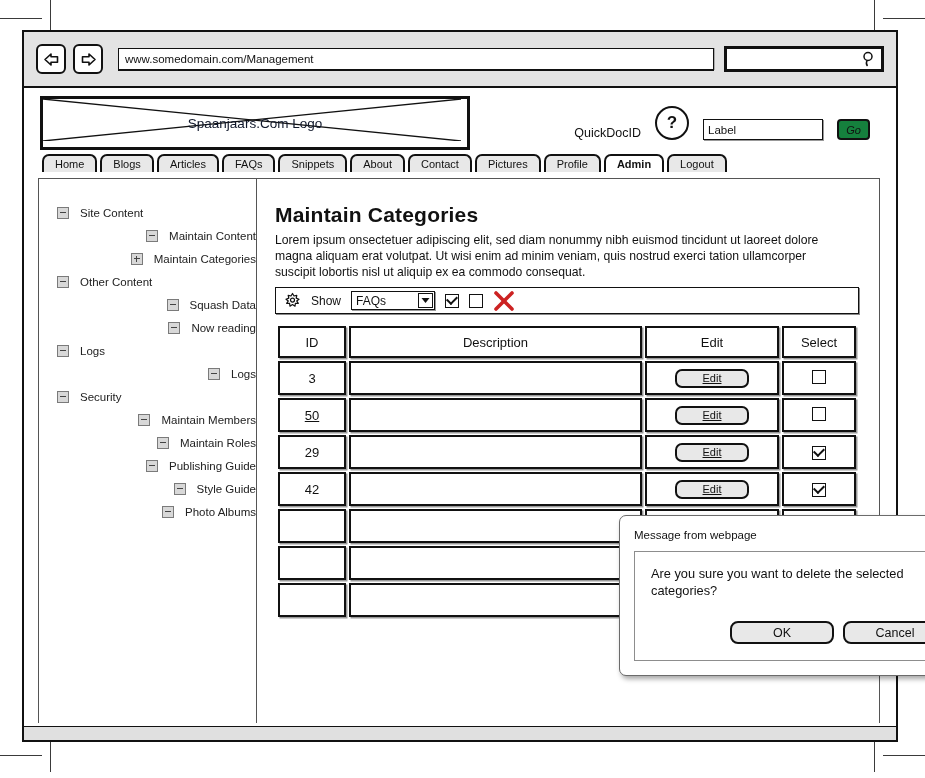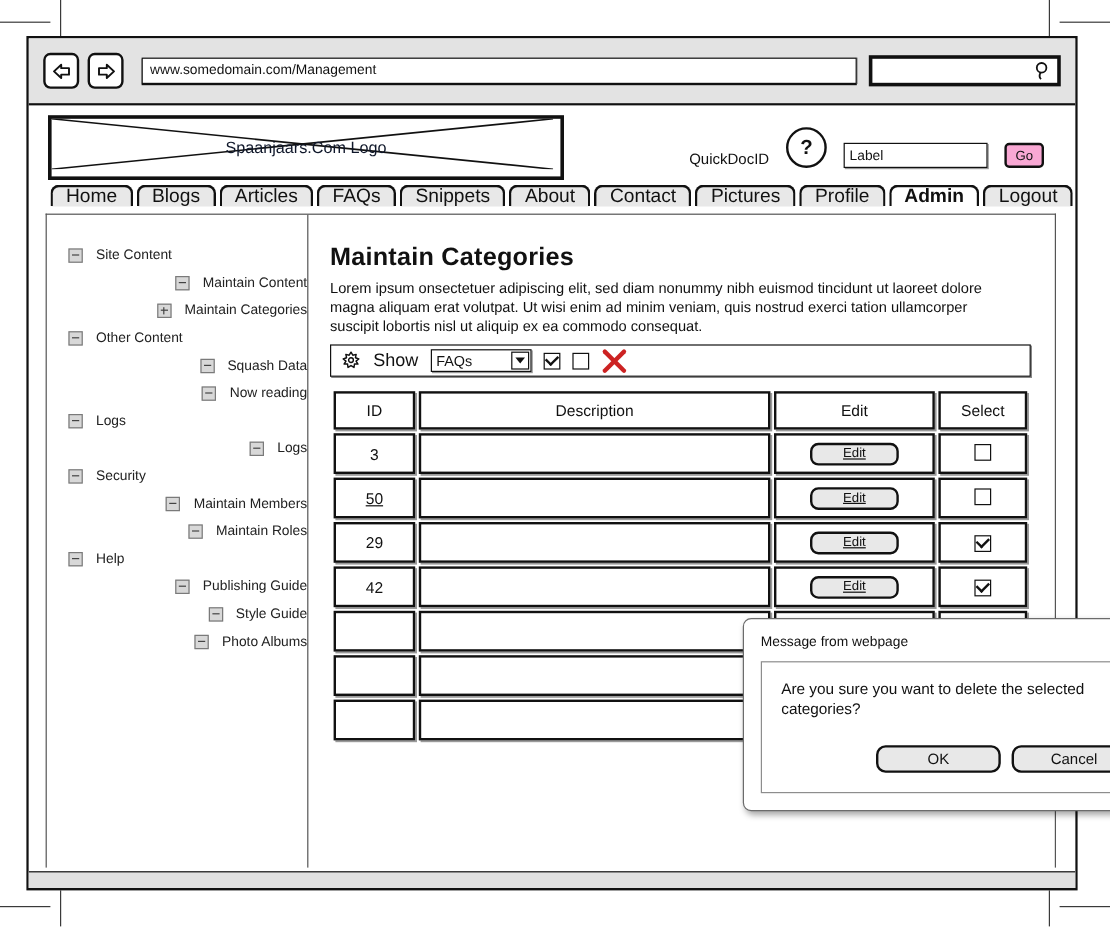--- a/index.html
+++ b/index.html
@@ -135,43 +135,44 @@
     font-size: 11.5px;
     color: #111;
     display: flex; align-items: center;
     padding: 0 4px;
     box-sizing: border-box;
   }
   .go-btn {
     width: 33px; height: 21px;
     border: 2px solid #111;
     border-radius: 4px;
-    background: #f9a8d4;
+    background: #15803d;
     font-size: 11px; color: #111;
     display: flex; align-items: center; justify-content: center;
     box-sizing: border-box;
+    font-style: italic;
   }
 
   
   .tabbar {
     position: relative;
     height: 20px;
     margin: 2px 0 0 18px;
     display: flex;
     align-items: flex-end;
     gap: 3px;
   }
   .tab {
     height: 18px;
     padding: 0 11px;
     border: 2px solid #111;
     border-bottom: none;
     border-radius: 7px 7px 0 0;
     background: #e8e8e8;
-    font-size: 16px;
+    font-size: 11px;
     color: #111;
     display: flex; align-items: center; justify-content: center;
     box-sizing: border-box;
     position: relative;
     white-space: nowrap;
   }
   .tab.active {
     background: #ffffff;
     font-weight: bold;
     z-index: 3;
@@ -262,21 +263,21 @@
     box-shadow: 1px 1px 0 #888;
     display: flex;
     align-items: center;
     padding: 0 8px;
     gap: 10px;
     background: #fff;
     box-sizing: border-box;
     margin-bottom: 9px;
   }
   .gear-icon { width: 17px; height: 17px; flex: 0 0 auto; }
-  .toolbar-label { font-size: 15px; color: #111; }
+  .toolbar-label { font-size: 12px; color: #111; }
   .select-wrap {
     width: 84px; height: 19px;
     border: 1.5px solid #111;
     box-shadow: 1px 1px 0 #999;
     display: flex; align-items: center;
     font-size: 12px; color: #111;
     padding-left: 4px;
     box-sizing: border-box;
     position: relative;
     background: #fff;
@@ -539,24 +540,20 @@
               <span class="tree-label">Security</span>
             </div>
             <div class="tree-item child">
               <span class="tree-toggle"></span>
               <span class="tree-label">Maintain Members</span>
             </div>
             <div class="tree-item child">
               <span class="tree-toggle"></span>
               <span class="tree-label">Maintain Roles</span>
             </div>
-            <div class="tree-item">
-              <span class="tree-toggle"></span>
-              <span class="tree-label">Help</span>
-            </div>
             <div class="tree-item child">
               <span class="tree-toggle"></span>
               <span class="tree-label">Publishing Guide</span>
             </div>
             <div class="tree-item child">
               <span class="tree-toggle"></span>
               <span class="tree-label">Style Guide</span>
             </div>
             <div class="tree-item child">
               <span class="tree-toggle"></span>

